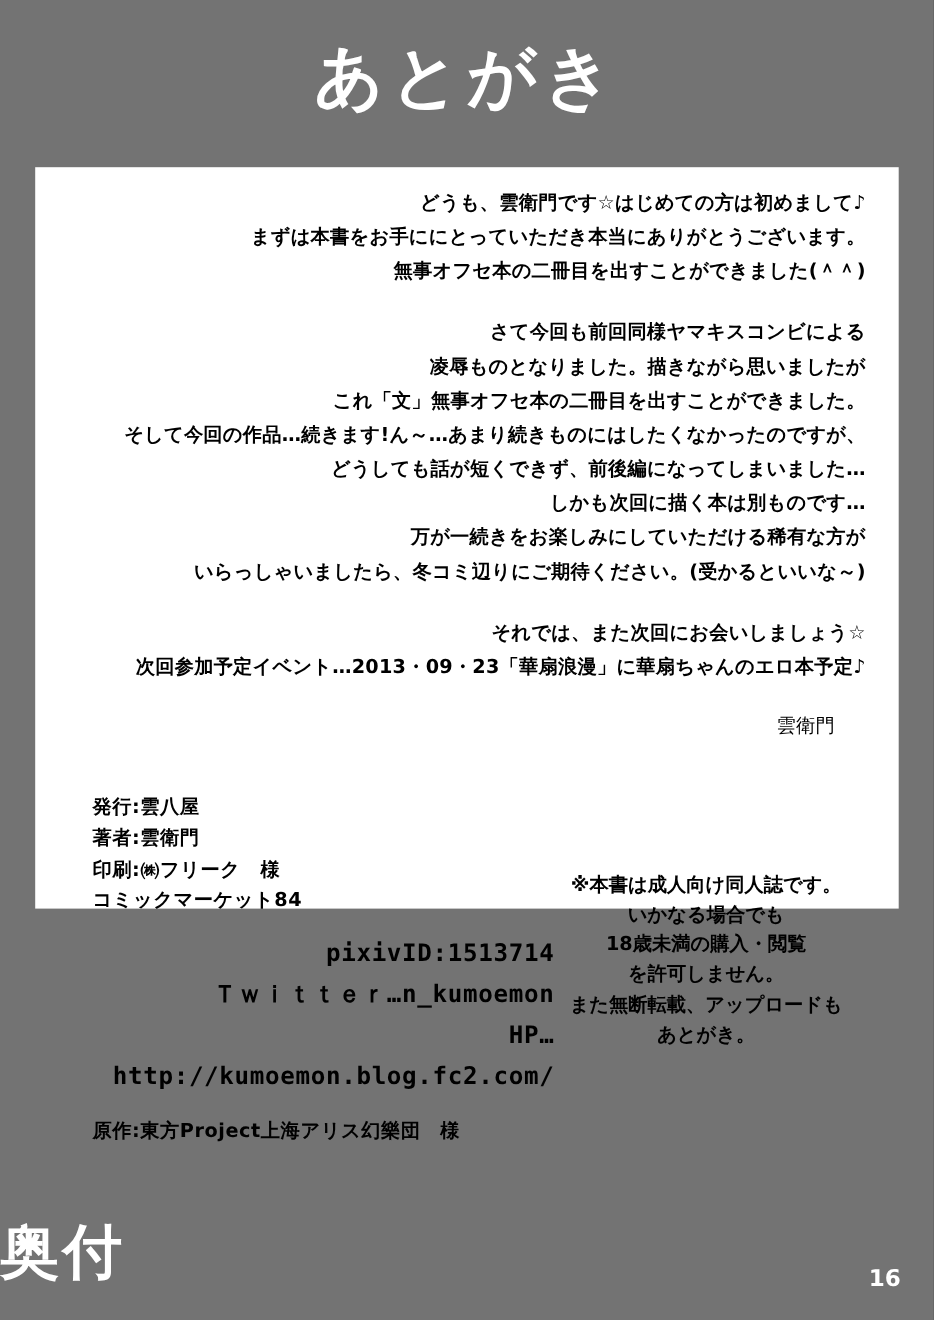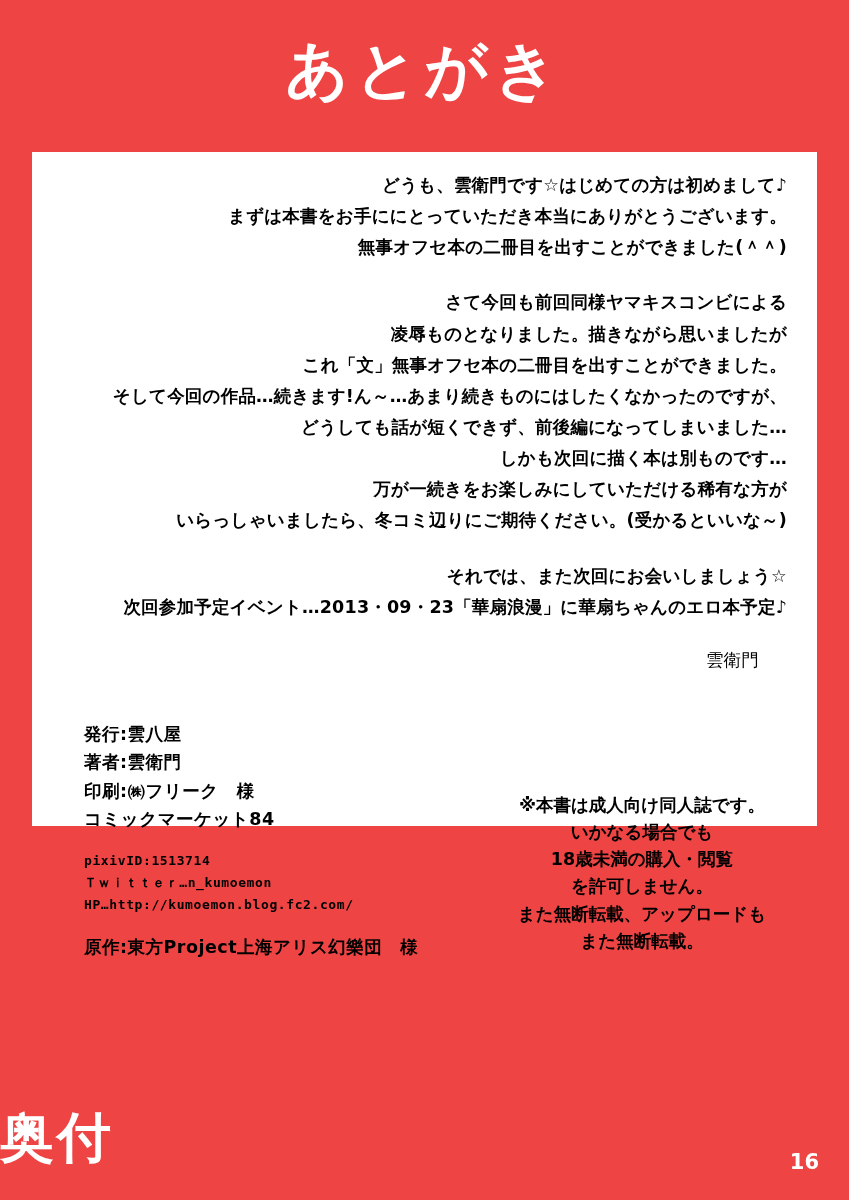--- a/index.html
+++ b/index.html
@@ -11,21 +11,21 @@
     width: 849px;
     height: 1200px;
     position: relative;
     font-family: "DejaVu Sans", "Liberation Sans", sans-serif;
     color: #000;
     overflow: hidden;
   }
   .page {
     position: absolute;
     inset: 0;
-    background: #ef4444;
+    background: #737373;
   }
   .title-afterword {
     position: absolute;
     top: 34px;
     left: 0;
     width: 849px;
     text-align: center;
     color: #ffffff;
     font-size: 62px;
     font-weight: bold;
@@ -77,24 +77,25 @@
     letter-spacing: 0.5px;
   }
   .colophon-left .group {
     margin-bottom: 17px;
   }
   .colophon-left .group:last-child {
     margin-bottom: 0;
   }
   .mono-line {
     font-family: "DejaVu Sans Mono", "Liberation Mono", monospace;
-    font-size: 13px;
+    font-size: 22px;
     font-weight: bold;
     letter-spacing: 0.6px;
     line-height: 1.68;
+    text-align: right;
   }
   .notice-right {
     position: absolute;
     left: 455px;
     top: 640px;
     width: 310px;
     text-align: center;
     font-size: 17.5px;
     font-weight: bold;
     line-height: 1.55;
@@ -169,21 +170,21 @@
         <div>原作:東方Project上海アリス幻樂団　様</div>
       </div>
     </div>
 
     <div class="notice-right">
       <div>※本書は成人向け同人誌です。</div>
       <div>いかなる場合でも</div>
       <div>18歳未満の購入・閲覧</div>
       <div>を許可しません。</div>
       <div>また無断転載、アップロードも</div>
-      <div>また無断転載。</div>
+      <div>あとがき。</div>
     </div>
 
   </div>
 
   <div class="title-colophon">奥付</div>
   <div class="page-number">16</div>
 
 </div>
 
 </body></html>

